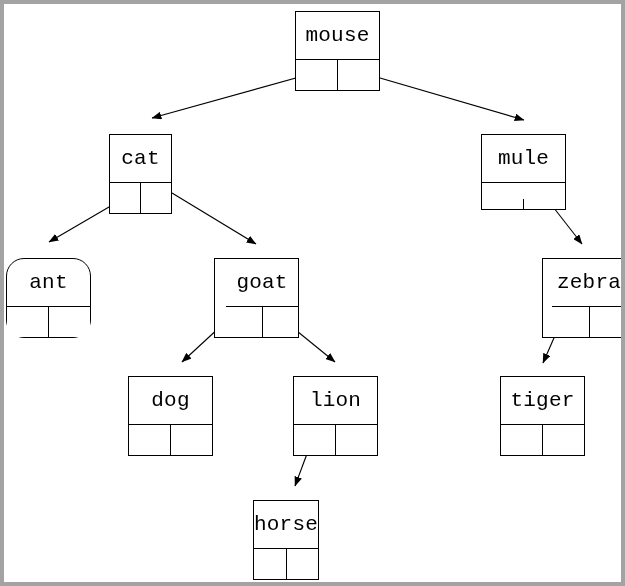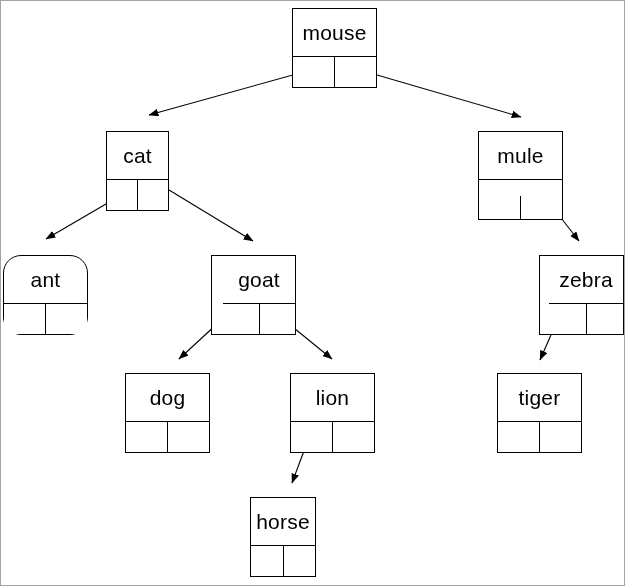--- a/index.html
+++ b/index.html
@@ -5,24 +5,24 @@
   html, body {
     margin: 0;
     padding: 0;
     background: #ffffff;
   }
   #canvas {
     position: relative;
     width: 625px;
     height: 586px;
     background: #ffffff;
-    border: 1px solid #a3a3a3;
+    border: 4px solid #a3a3a3;
     box-sizing: border-box;
     overflow: hidden;
-    font-family: Liberation Sans, sans-serif;
+    font-family: Liberation Mono, monospace;
   }
   #edge-layer {
     position: absolute;
     left: 0;
     top: 0;
     width: 625px;
     height: 586px;
     pointer-events: none;
   }
   .node {
@@ -90,21 +90,21 @@
           <div class="cell right"></div>
         </div>
       </div>
       <div class="node" style="left: 105px; top: 130px; width: 63px; height: 80px;">
         <div class="node-label">cat</div>
         <div class="node-cells">
           <div class="cell left"></div>
           <div class="cell right"></div>
         </div>
       </div>
-      <div class="node" style="left: 477px; top: 130px; width: 85px; height: 89px; gap: 16px;">
+      <div class="node" style="left: 477px; top: 130px; width: 85px; height: 76px; gap: 16px;">
         <div class="node-label">mule</div>
         <div class="node-cells">
           <div class="cell left"></div>
           <div class="cell right"></div>
         </div>
       </div>
       <div class="node" style="left: 2px; top: 254px; width: 85px; height: 80px; border-radius: 18px;">
         <div class="node-label">ant</div>
         <div class="node-cells">
           <div class="cell left"></div>

